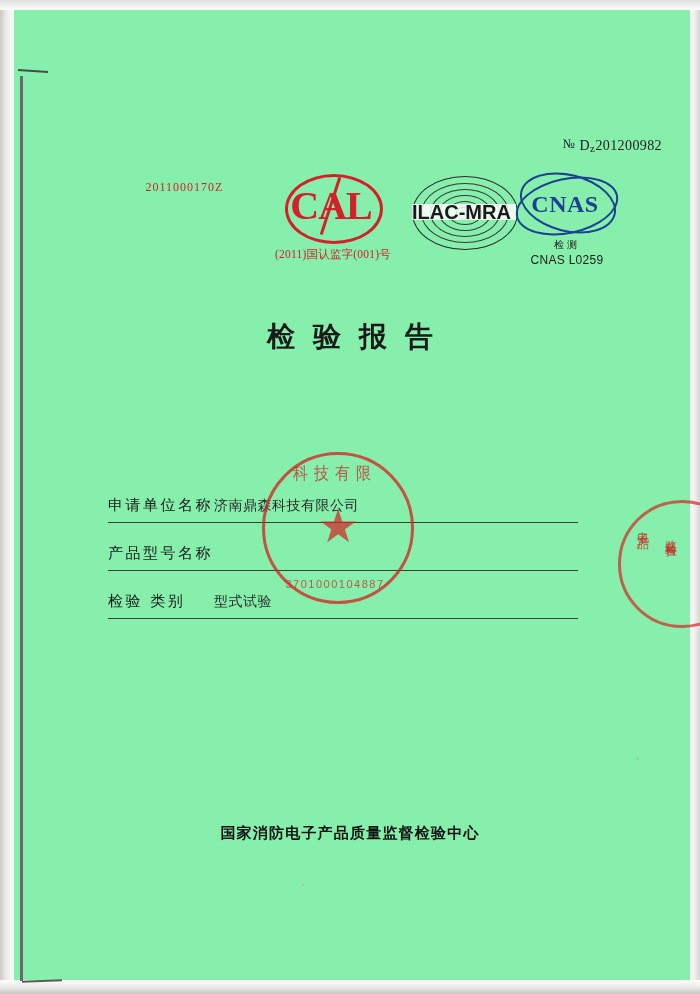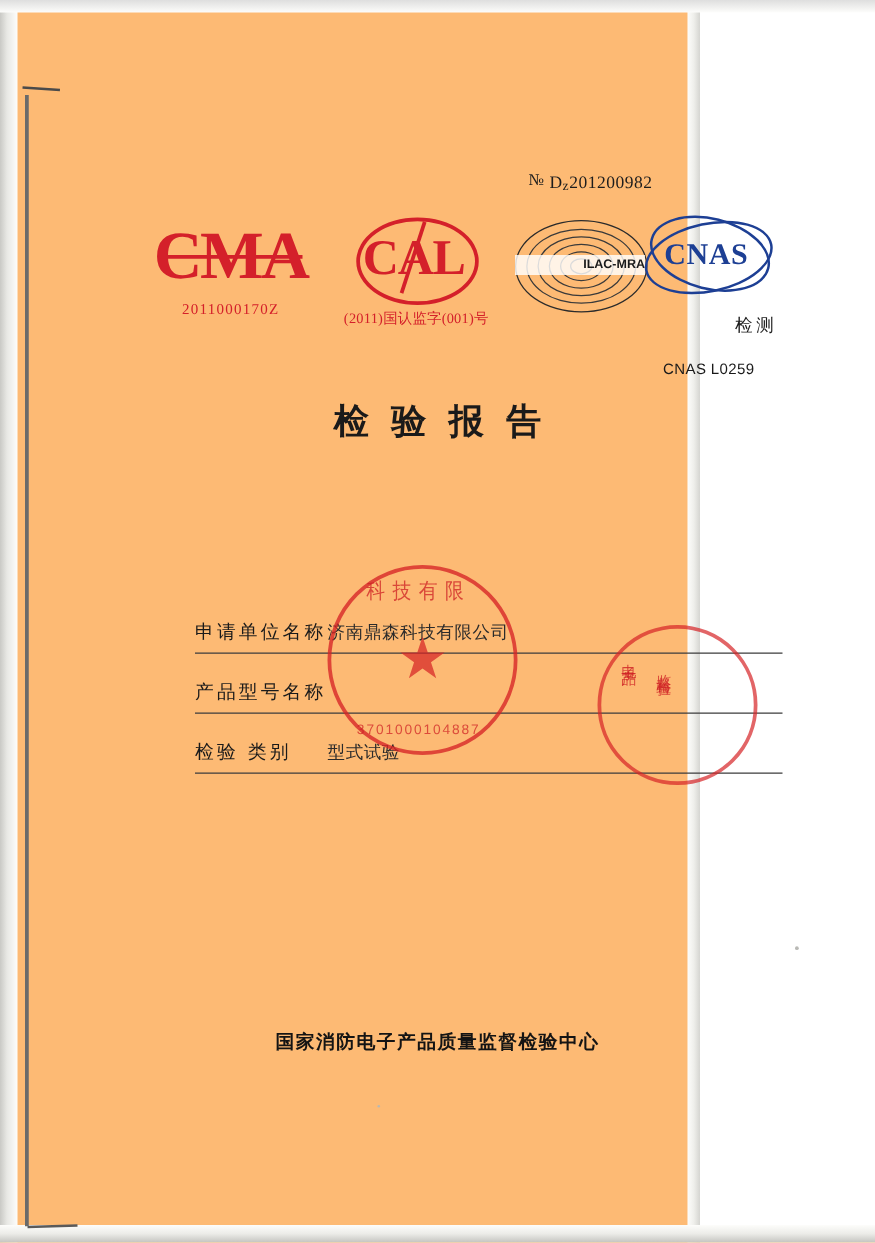--- a/index.html
+++ b/index.html
@@ -9,23 +9,23 @@
   body {
     width: 700px;
     height: 994px;
     background: #ffffff;
     font-family: "Liberation Sans", sans-serif;
     overflow: hidden;
   }
 
   #page {
     position: relative;
-    width: 560px;
+    width: 700px;
     height: 994px;
-    background: #fdba74;
+    background: #86efac;
   }
 
   
   .page-edge-left {
     position: absolute;
     left: 0;
     top: 0;
     width: 14px;
     height: 994px;
     background: linear-gradient(to right, #c9c9c5 0%, #e8e8e4 40%, #fdfdfb 100%);
@@ -223,24 +223,24 @@
     border-radius: 50%;
     left: 50%;
     top: 50%;
     transform: translate(-50%, -50%);
   }
   .ilac .label {
     position: absolute;
     left: 0;
     top: 28px;
     width: 104px;
-    text-align: right;
+    text-align: left;
     font-family: "Liberation Sans", sans-serif;
     font-weight: bold;
-    font-size: 10px;
+    font-size: 20px;
     color: #1a1a1a;
     background: rgba(255,255,255,0.82);
     letter-spacing: 0px;
     line-height: 16px;
   }
 
   
   .cnas {
     position: absolute;
     left: 512px;
@@ -280,31 +280,30 @@
     top: 18px;
     width: 100px;
     font-family: "Liberation Serif", serif;
     font-weight: bold;
     font-size: 24px;
     color: #1d3f94;
     letter-spacing: 0.5px;
     line-height: 28px;
   }
   .cnas .cn {
-    font-size: 14px;
+    font-size: 10px;
     color: #1a1a1a;
-    margin-top: 16px;
+    margin-top: 2px;
     letter-spacing: 3px;
-    text-align: right;
   }
   .cnas .code {
     font-size: 12px;
     color: #1a1a1a;
     letter-spacing: 0.3px;
-    margin-top: 18px;
+    margin-top: 1px;
     font-family: "Liberation Sans", sans-serif;
   }
 
   
   .doc-title {
     position: absolute;
     left: 0;
     top: 318px;
     width: 700px;
     text-align: center;
@@ -319,21 +318,20 @@
   
   .fields {
     position: absolute;
     left: 108px;
     top: 492px;
     width: 470px;
   }
   .field-row {
     position: relative;
     height: 48px;
-    margin-left: 48px;
   }
   .field-label {
     position: absolute;
     left: 0;
     top: 4px;
     font-size: 15px;
     color: #1a1a1a;
     letter-spacing: 2.5px;
     font-family: "DejaVu Sans", sans-serif;
     white-space: nowrap;
@@ -487,21 +485,20 @@
   <div class="binding-line-c"></div>
 
   <div class="serial">
     <span class="no-mark">№</span>
     <span>D</span><span class="sub">z</span><span>201200982</span>
   </div>
 
   <div class="logo-row">
 
     <div class="cma">
-      <div class="mark">CMA</div>
       <div class="code">2011000170Z</div>
     </div>
 
     <div class="cal">
       <div class="ring">
         <div class="outer"></div>
         <div class="txt">CAL</div>
         <div class="slash"></div>
       </div>
       <div class="code">(2011)国认监字(001)号</div>

